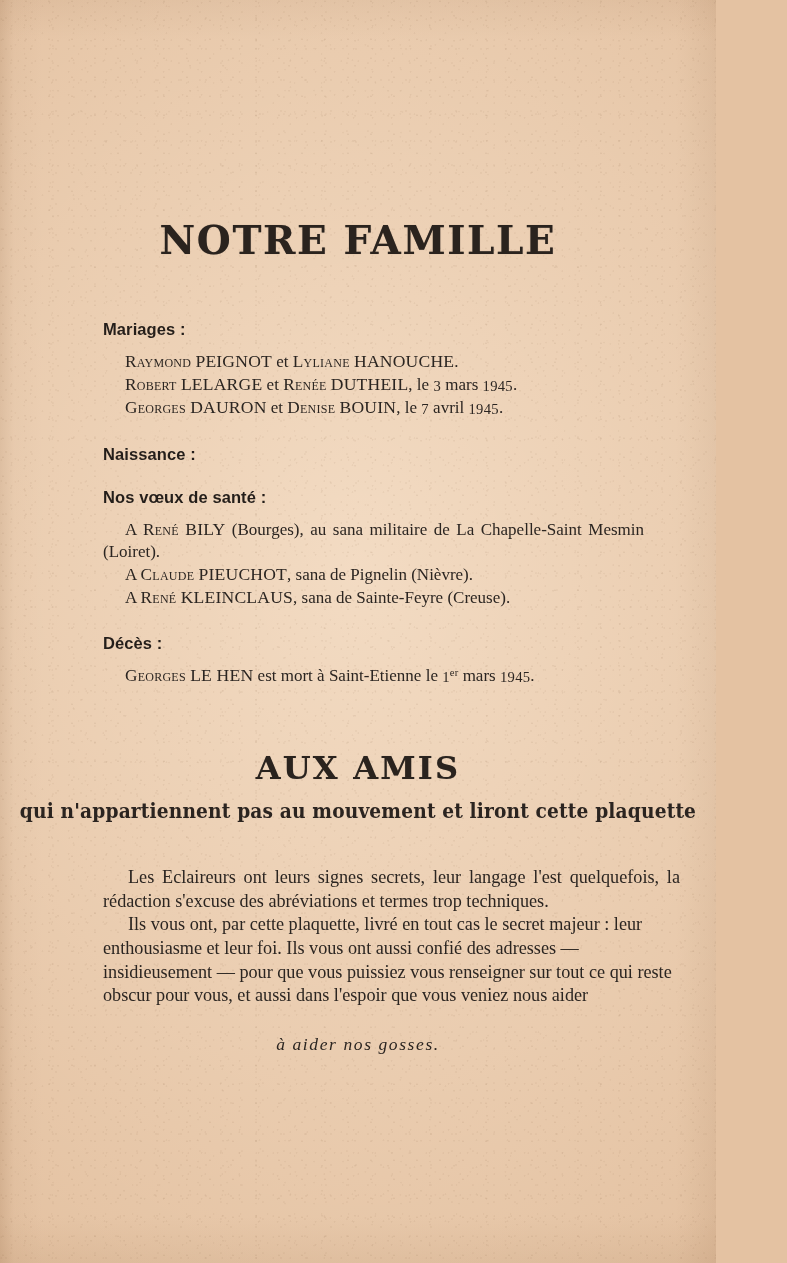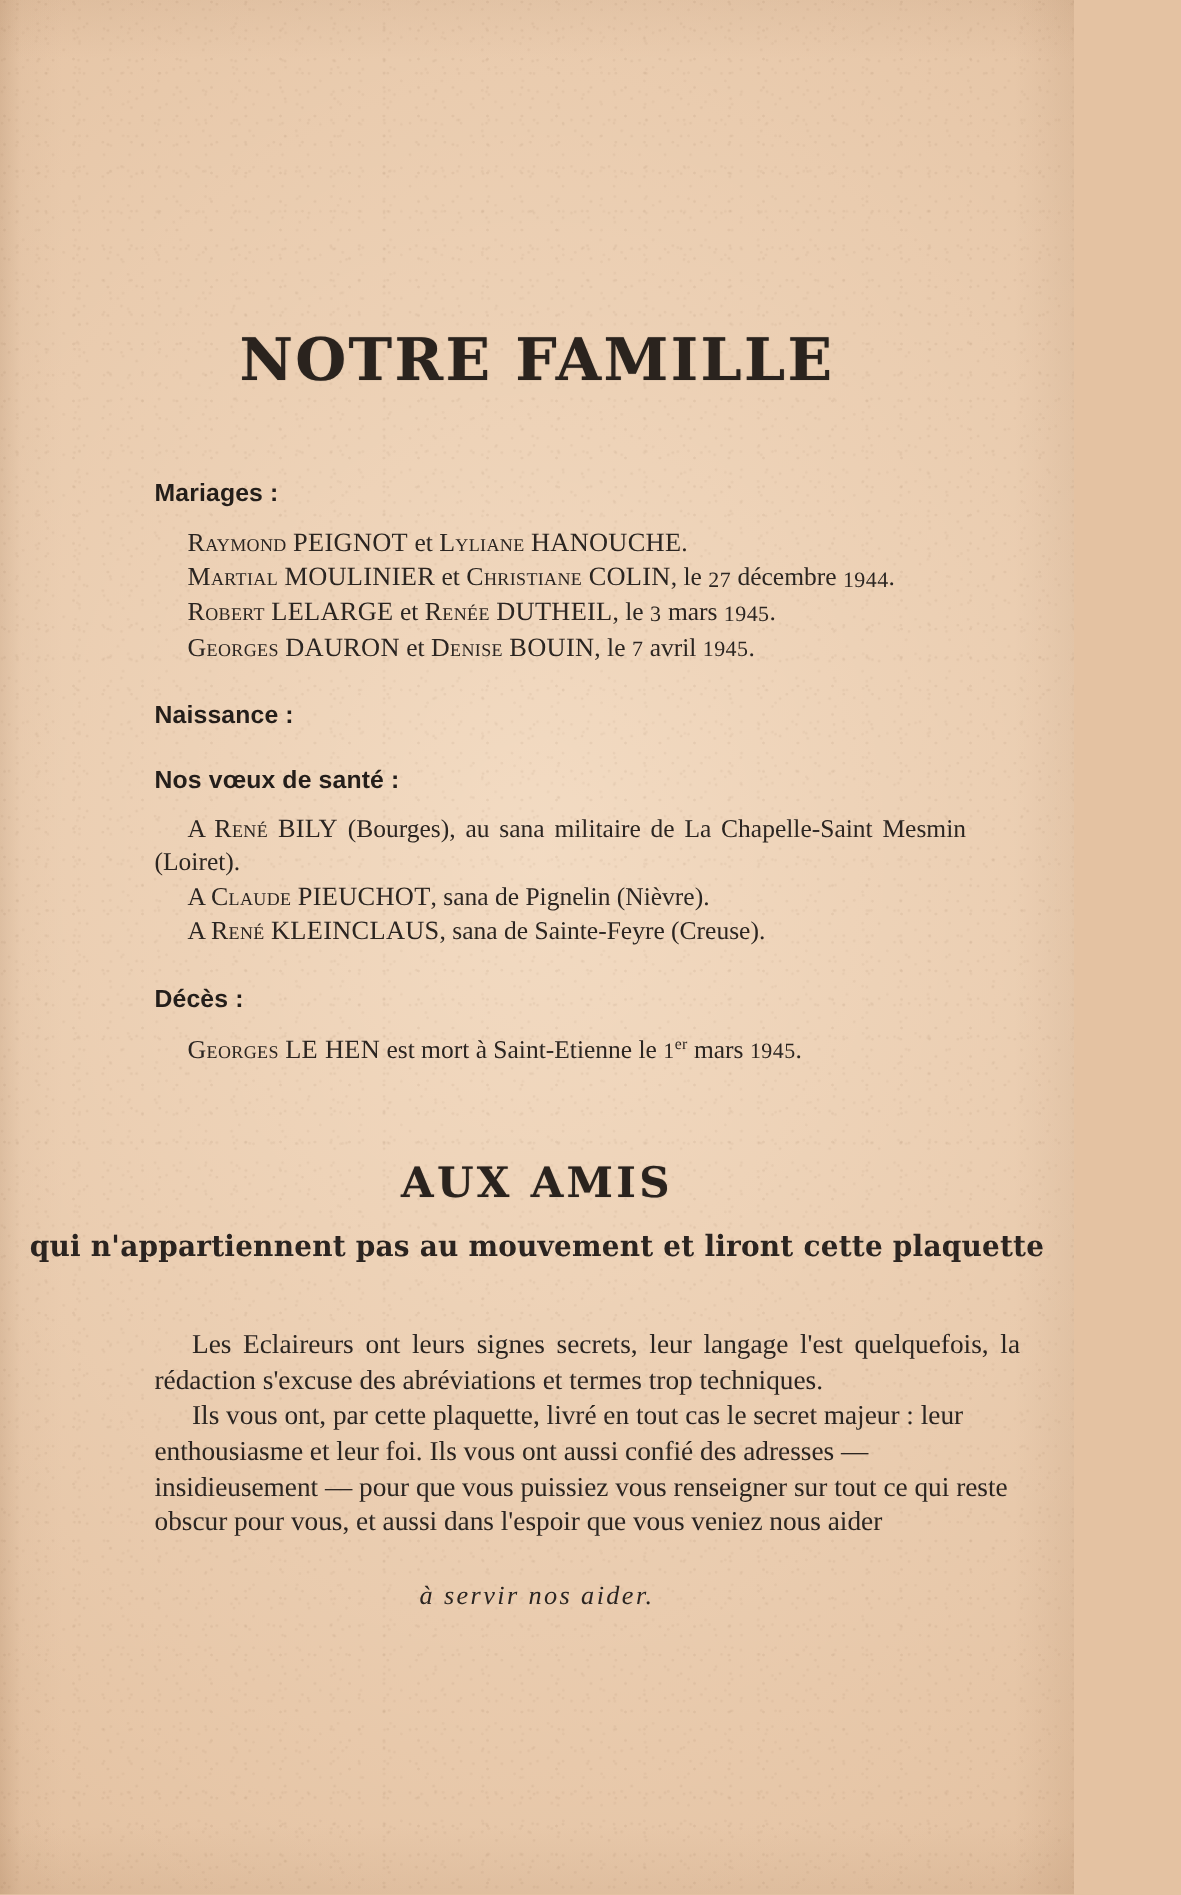--- a/index.html
+++ b/index.html
@@ -123,21 +123,21 @@
   sup.ord {
     font-size: 0.62em;
     vertical-align: 0.52em;
     letter-spacing: 0.2px;
   }
 
   
   .amis-title {
     text-align: center;
     font-family: "DejaVu Serif", serif;
-    font-size: 28px;
+    font-size: 32px;
     font-weight: 700;
     letter-spacing: 2.2px;
     color: #2a231e;
     margin: 0;
     padding-top: 64px;
     line-height: 1;
     text-shadow: 0 0 0.7px rgba(42,35,30,0.4);
   }
   .amis-sub {
     text-align: center;
@@ -197,27 +197,20 @@
 
         <li>
           <span class="sc">Raymond</span>
           <span class="fam">PEIGNOT</span>
           <span>et</span>
           <span class="sc">Lyliane</span>
           <span class="fam">HANOUCHE</span><span>.</span>
         </li>
 
 
-        <li>
-          <span class="sc">Martial</span>
-          <span class="fam">MOULINIER</span>
-          <span>et</span>
-          <span class="sc">Christiane</span>
-          <span class="fam">COLIN</span><span>, le </span><span class="osf">27</span><span> décembre </span><span class="osf">1944</span><span>.</span>
-        </li>
 
         <li class="nojust">
           <span class="sc">Robert</span>
           <span class="fam">LELARGE</span>
           <span>et</span>
           <span class="sc">Renée</span>
           <span class="fam">DUTHEIL</span><span>, le </span><span class="osf">3</span><span> mars </span><span class="osf">1945</span><span>.</span>
         </li>
 
         <li class="nojust">
@@ -258,16 +251,16 @@
     </div>
 
     <h1 class="amis-title">AUX AMIS</h1>
     <p class="amis-sub">qui n'appartiennent pas au mouvement et liront cette plaquette</p>
 
     <div class="prose">
       <p>Les Eclaireurs ont leurs signes secrets, leur langage l'est quelquefois, la rédaction s'excuse des abréviations et termes trop techniques.</p>
       <p class="last">Ils vous ont, par cette plaquette, livré en tout cas le secret majeur : leur enthousiasme et leur foi. Ils vous ont aussi confié des adresses — insidieusement — pour que vous puissiez vous renseigner sur tout ce qui reste obscur pour vous, et aussi dans l'espoir que vous veniez nous aider</p>
     </div>
 
-    <p class="signoff">à servir nos aider.</p>
+    <p class="signoff">à aider nos gosses.</p>
 
   </div>
 </div>
 
 </body></html>

